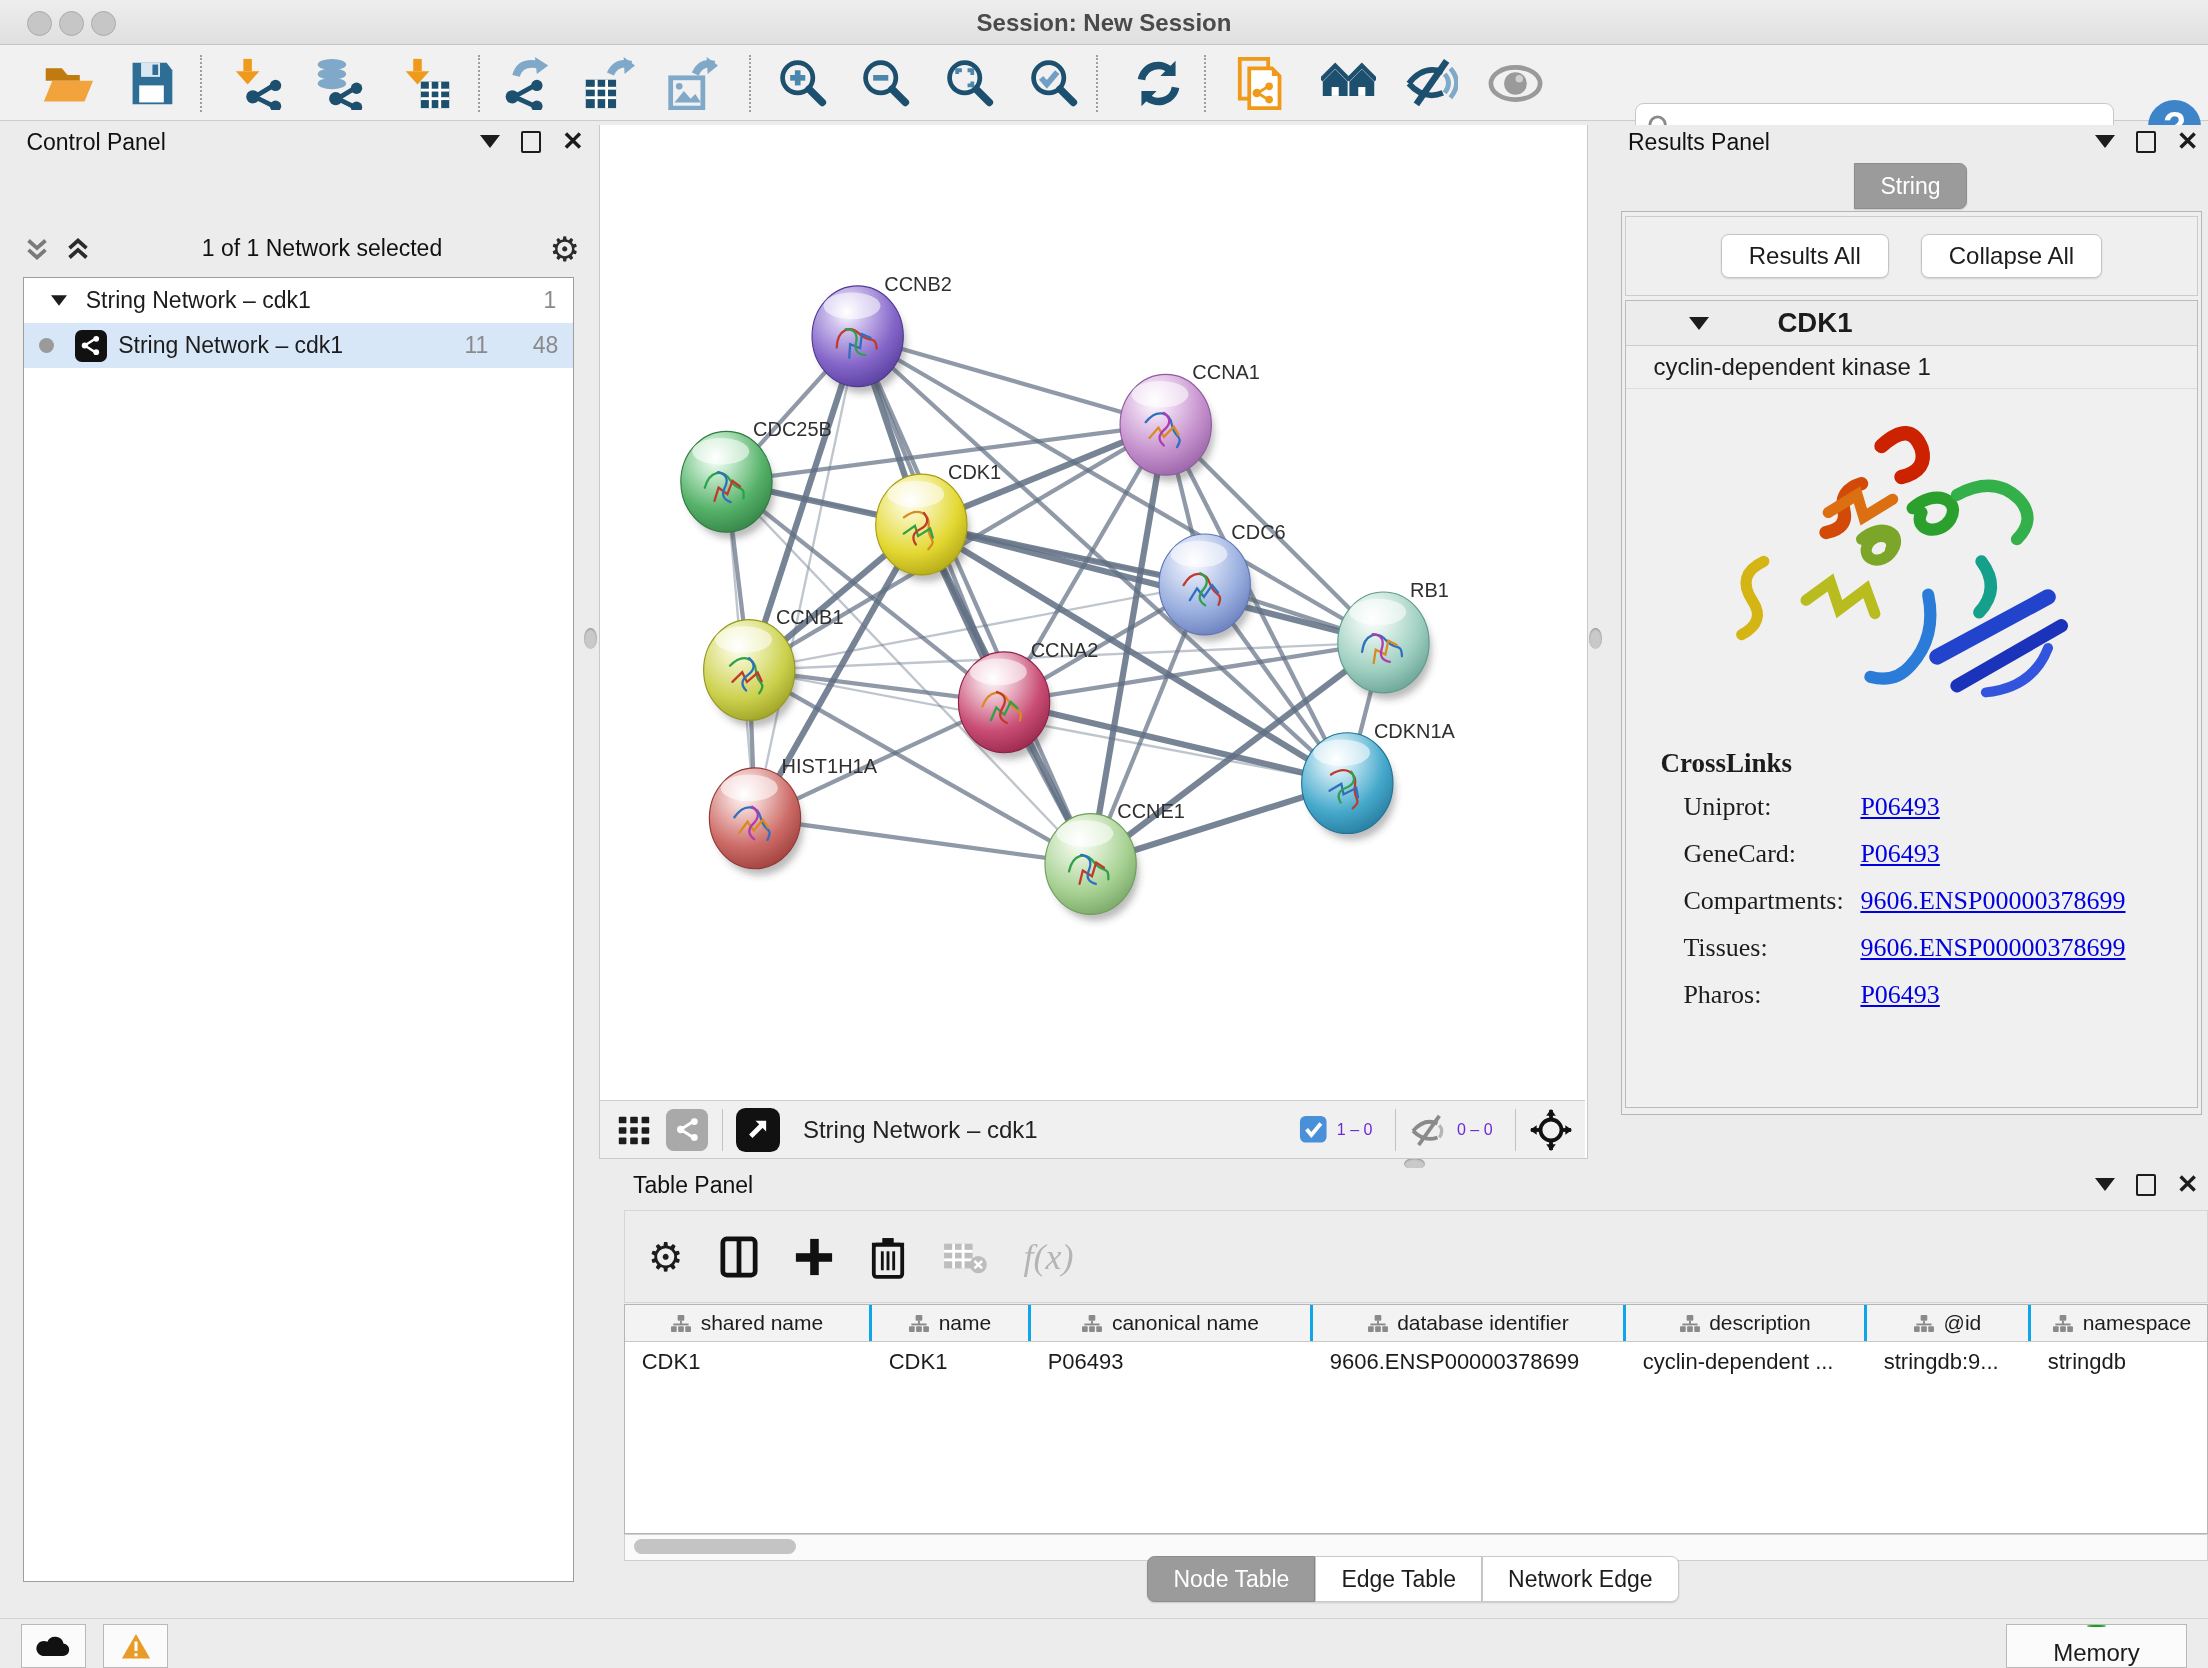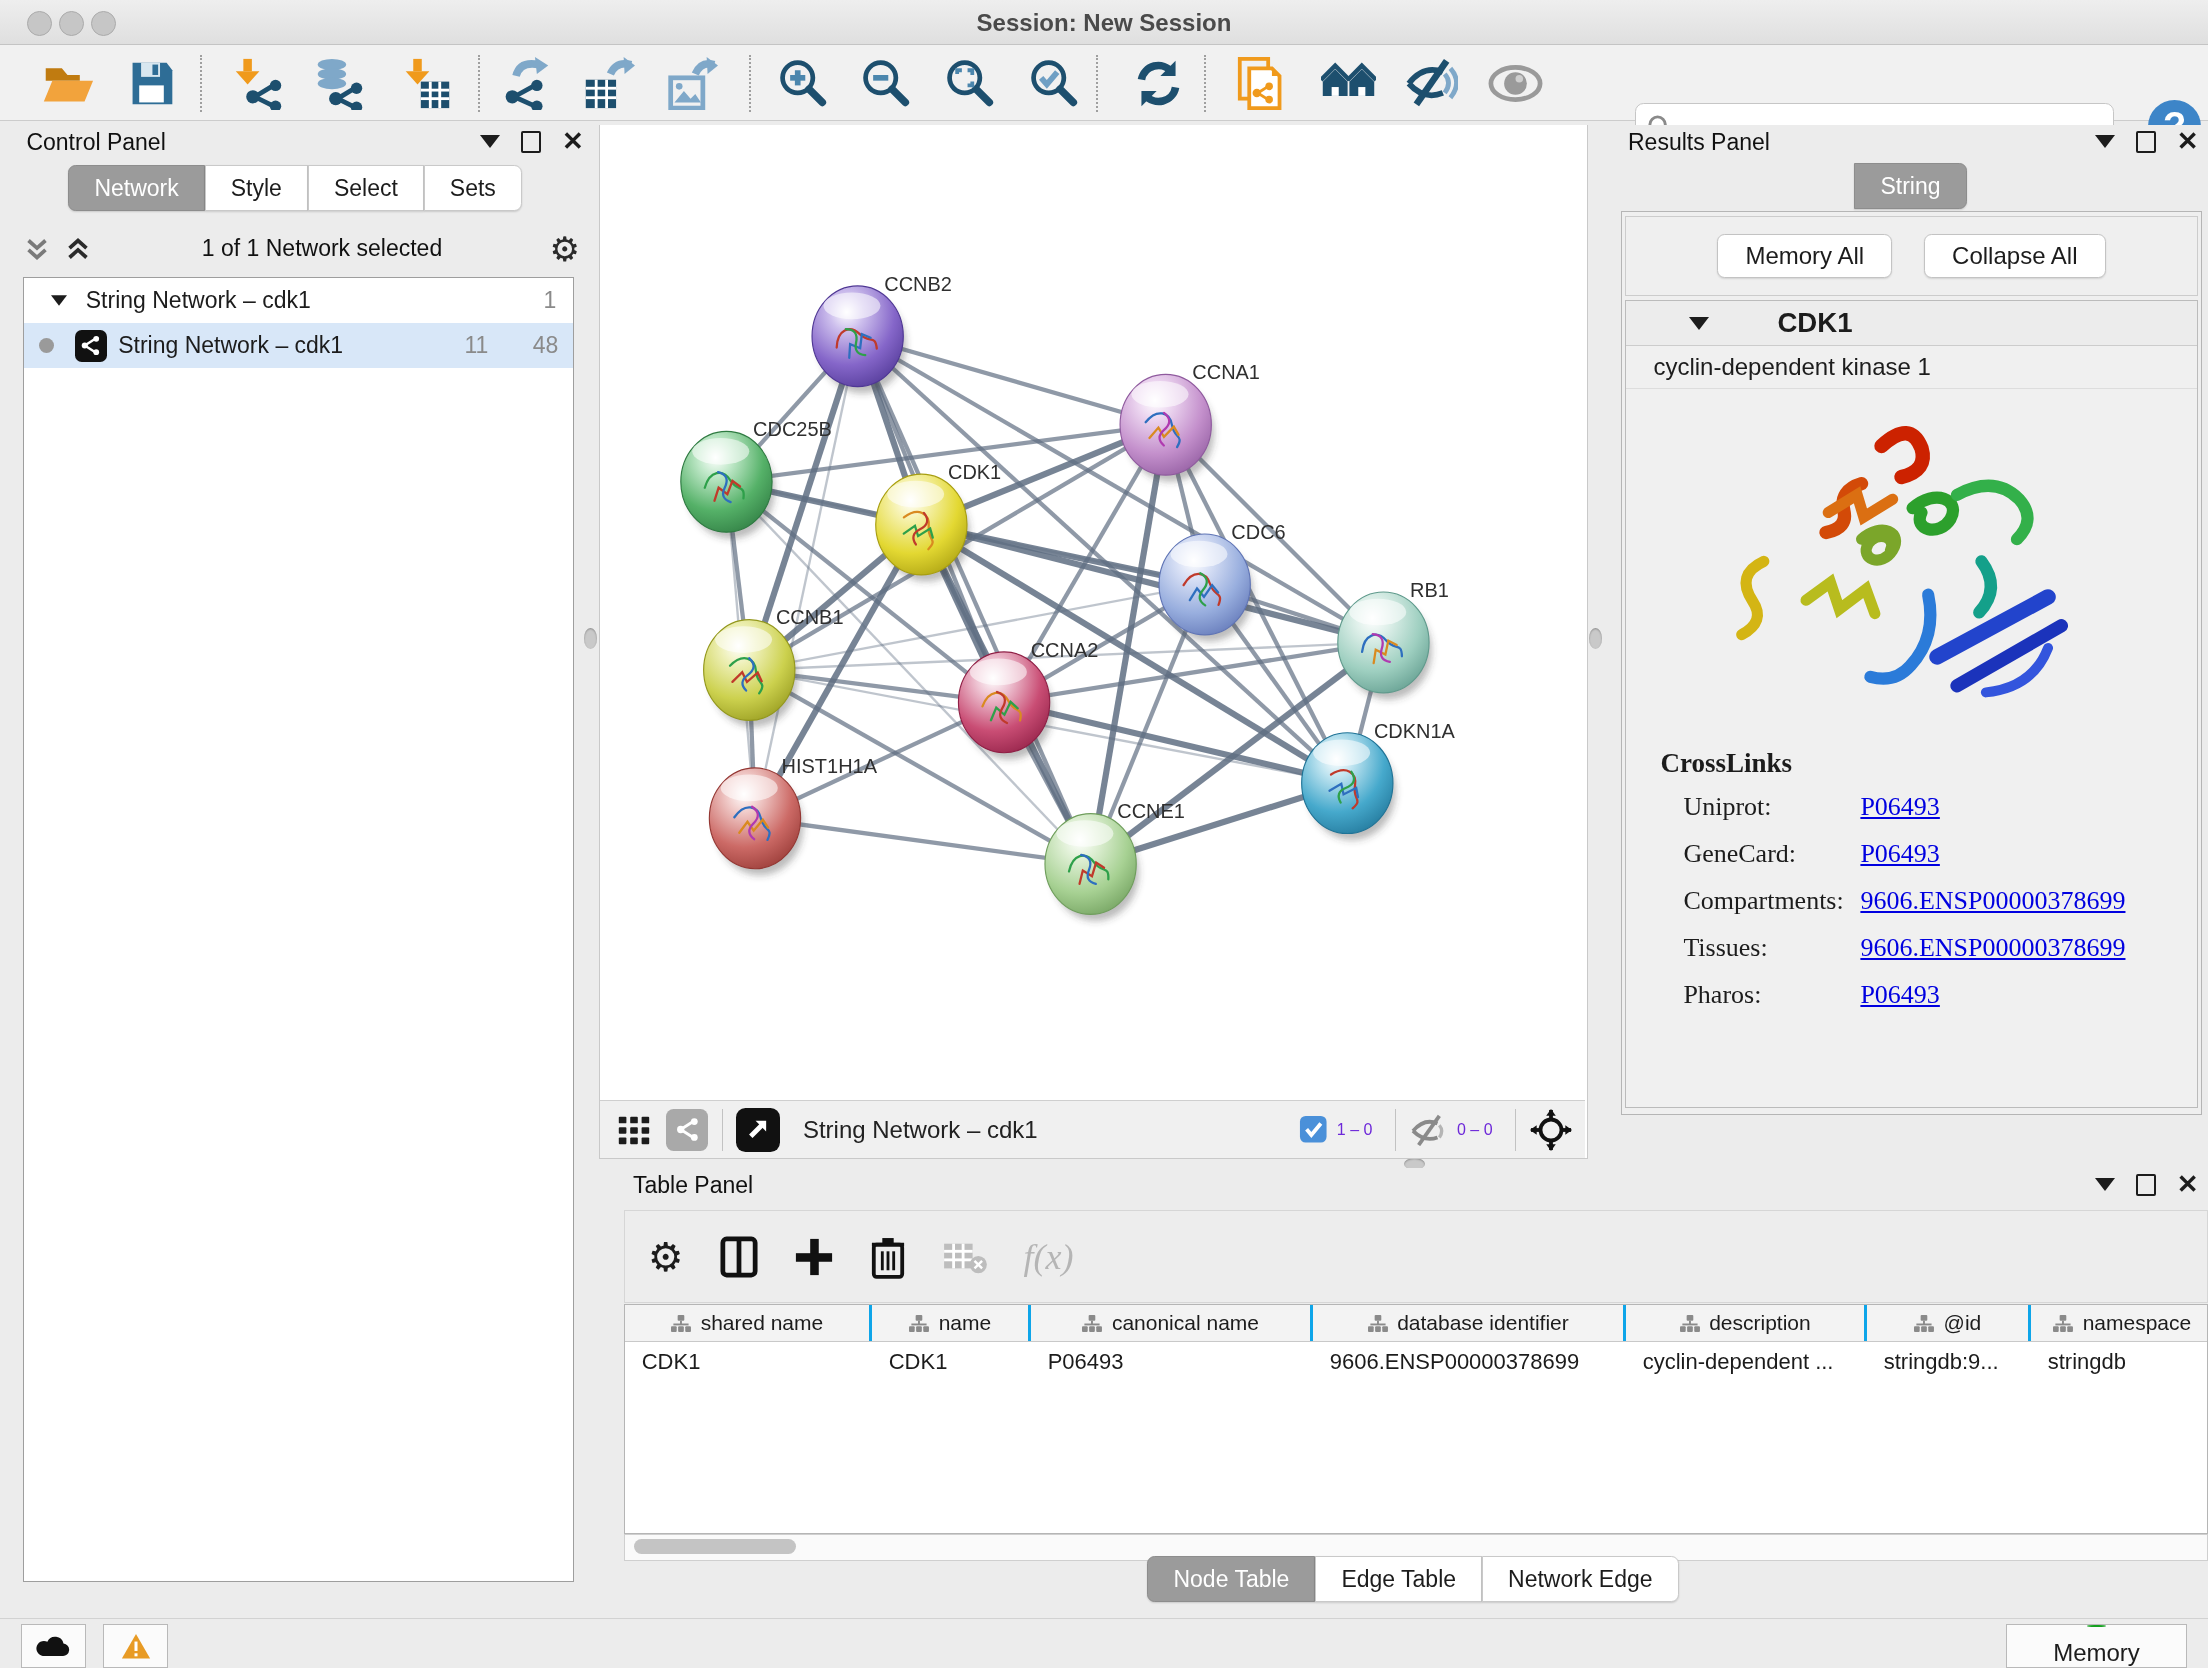--- a/index.html
+++ b/index.html
@@ -311,26 +311,20 @@
 
   <div class="cp">
     <div class="phead">
       <div class="ptitle">Control Panel</div>
       <div class="picons">
         <div class="tri"></div>
         <div class="floatsq"></div>
         <div class="closex">✕</div>
       </div>
     </div>
-    <div class="cp-tabs pill" id="cp-tabs">
-        <div class="pilltab sel">Network</div>
-        <div class="pilltab">Style</div>
-        <div class="pilltab">Select</div>
-        <div class="pilltab">Sets</div>
-      </div>
     <div class="cp-gear">
       <svg width="32" height="32" viewBox="0 0 34 34">
           <g stroke="#7a7a7a" stroke-width="4" fill="none">
             <path d="M8 8l9 8 9-8"></path>
             <path d="M8 18l9 8 9-8"></path>
           </g>
         </svg>
       <svg width="32" height="32" viewBox="0 0 34 34" style="margin-left:9.5px">
           <g stroke="#2b2b2b" stroke-width="4" fill="none">
             <path d="M8 16l9-8 9 8"></path>
@@ -691,21 +685,21 @@
         <div class="tri"></div>
         <div class="floatsq"></div>
         <div class="closex">✕</div>
       </div>
     </div>
     <div class="rp-tab pill">
       <div class="pilltab sel">String</div>
     </div>
     <div class="rp-outer">
       <div class="rp-expandbox">
-        <div class="wbtn">Memory All</div>
+        <div class="wbtn">Results All</div>
         <div class="wbtn">Collapse All</div>
       </div>
       <div class="cdk1box">
         <div class="cdk1head">
           <div class="tri"></div>
           <span class="cdk1name">CDK1</span>
         </div>
         <div class="cdk1desc">cyclin-dependent kinase 1</div>
         <div class="protein">
           <svg width="495" height="333" viewBox="0 0 390 300">

